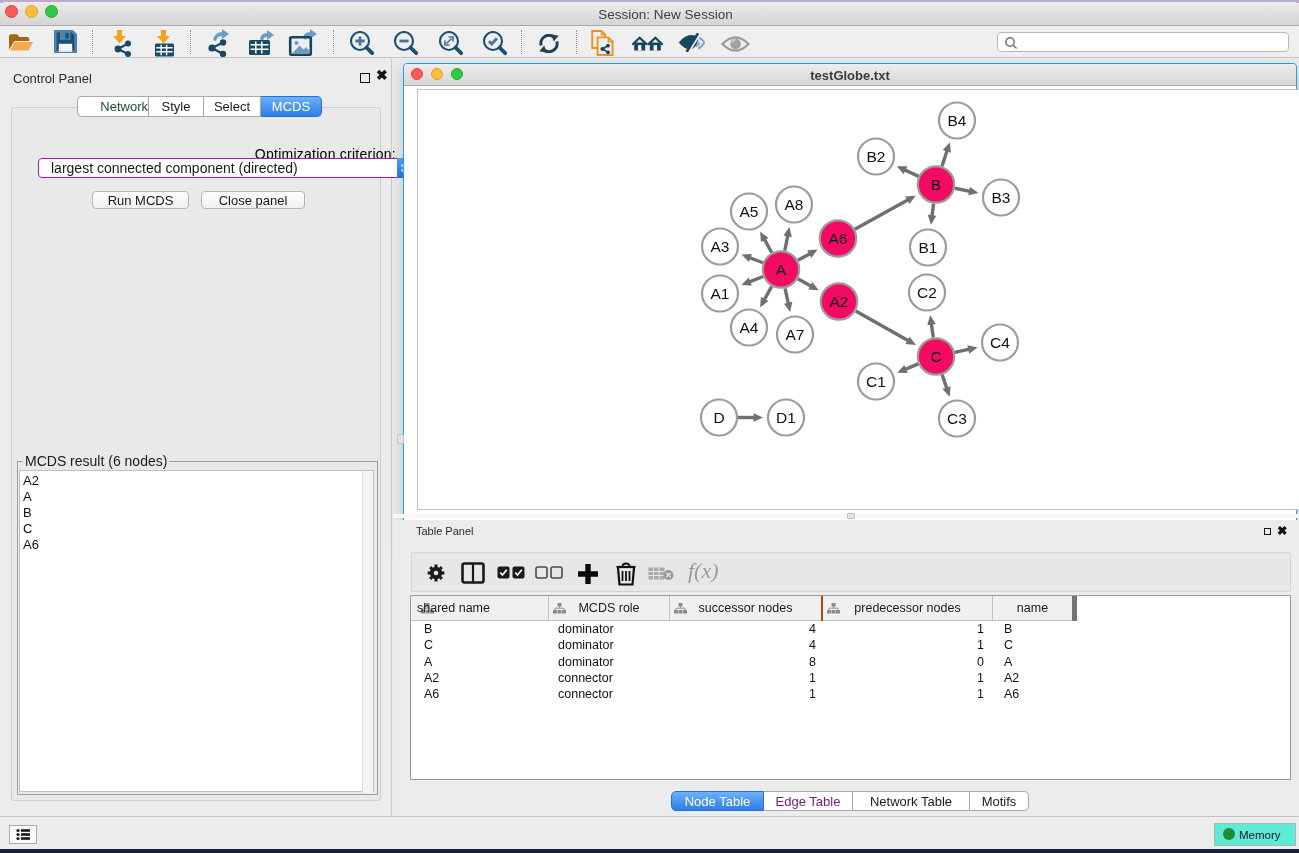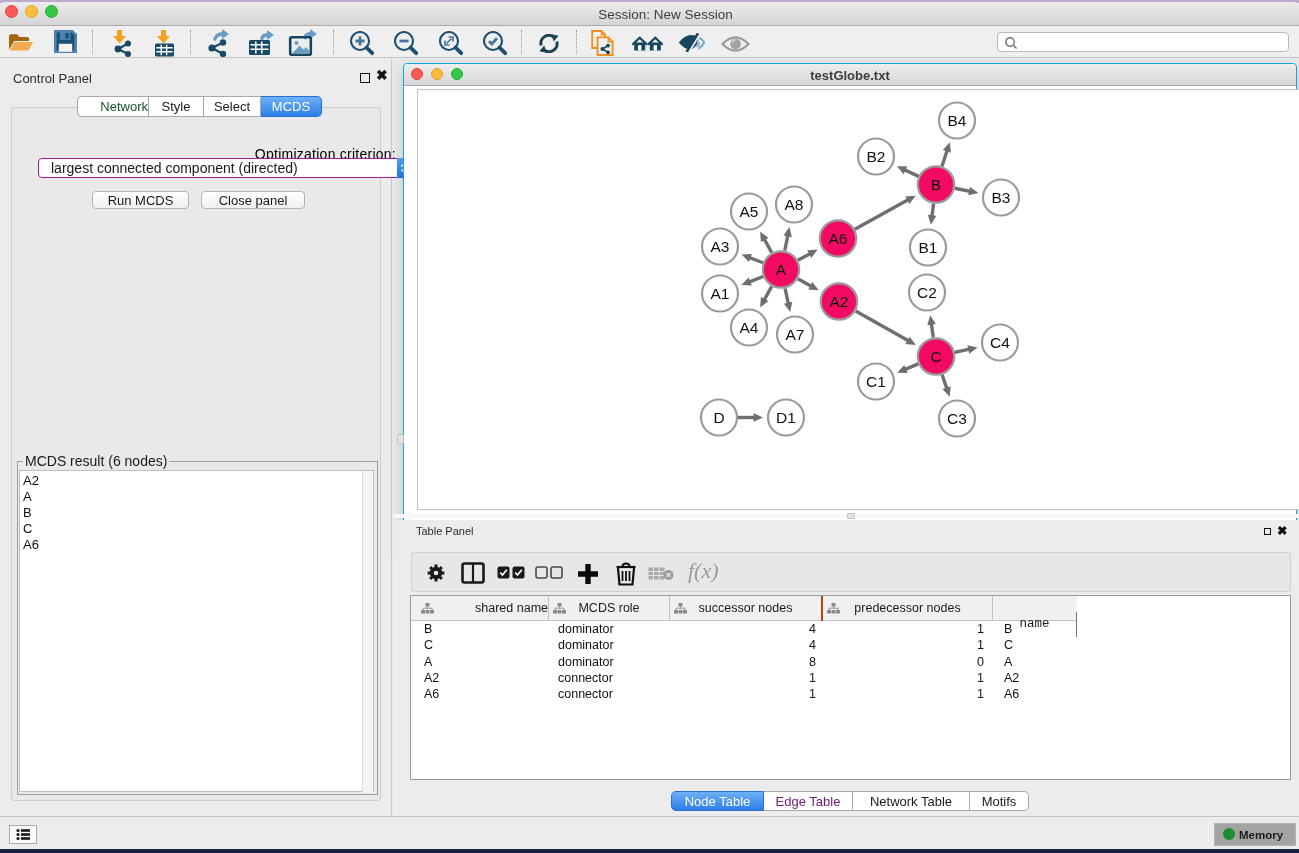--- a/index.html
+++ b/index.html
@@ -353,21 +353,21 @@
         <div style="position:absolute;left:6px;top:0;width:132px;height:25px;border-right:1px solid #c2c2c2;">
           <svg style="position:absolute;left:4px;top:7px" width="13" height="11" viewBox="0 0 13 11">
             <g fill="#8a8a8a">
               <rect x="4.5" y="0" width="4" height="3.4" rx="0.5"></rect>
               <rect x="0" y="7" width="4" height="3.4" rx="0.5"></rect>
               <rect x="4.5" y="7" width="4" height="3.4" rx="0.5"></rect>
               <rect x="9" y="7" width="4" height="3.4" rx="0.5"></rect>
               <path d="M6.5 3.4 V5.2 M2 7 V5.2 H11 V7" stroke="#8a8a8a" fill="none" stroke-width="0.9"></path>
             </g>
           </svg>
-          <div style="position:absolute;left:0;top:5px;width:100%;text-align:right;font-size:12.5px;color:#1a1a1a;">shared name</div>
+          <div style="position:absolute;left:0;top:5px;width:100%;text-align:left;font-size:12.5px;color:#1a1a1a;">shared name</div>
         </div>
         <div style="position:absolute;left:138px;top:0;width:121px;height:25px;border-right:1px solid #c2c2c2;">
           <svg style="position:absolute;left:4px;top:7px" width="13" height="11" viewBox="0 0 13 11">
             <g fill="#8a8a8a">
               <rect x="4.5" y="0" width="4" height="3.4" rx="0.5"></rect>
               <rect x="0" y="7" width="4" height="3.4" rx="0.5"></rect>
               <rect x="4.5" y="7" width="4" height="3.4" rx="0.5"></rect>
               <rect x="9" y="7" width="4" height="3.4" rx="0.5"></rect>
               <path d="M6.5 3.4 V5.2 M2 7 V5.2 H11 V7" stroke="#8a8a8a" fill="none" stroke-width="0.9"></path>
             </g>
@@ -391,21 +391,21 @@
             <g fill="#8a8a8a">
               <rect x="4.5" y="0" width="4" height="3.4" rx="0.5"></rect>
               <rect x="0" y="7" width="4" height="3.4" rx="0.5"></rect>
               <rect x="4.5" y="7" width="4" height="3.4" rx="0.5"></rect>
               <rect x="9" y="7" width="4" height="3.4" rx="0.5"></rect>
               <path d="M6.5 3.4 V5.2 M2 7 V5.2 H11 V7" stroke="#8a8a8a" fill="none" stroke-width="0.9"></path>
             </g>
           </svg>
           <div style="position:absolute;left:0;top:5px;width:100%;text-align:center;font-size:12.5px;color:#1a1a1a;">predecessor nodes</div>
         </div>
-        <div style="position:absolute;left:582px;top:16px;width:84px;height:25px;border-right:1px solid #737373;font-family:Liberation Mono, monospace;">
+        <div style="position:absolute;left:582px;top:0;width:84px;height:25px;border-right:5px solid #737373;">
           <div style="position:absolute;left:0;top:5px;width:100%;text-align:center;font-size:12.5px;color:#1a1a1a;">name</div>
         </div>
       </div>
     <div class="abs" id="tbody" style="left: 0px; top: 26px; width: 700px; height: 100px;">
         <div style="position:absolute;left:13px;top:0px;font-size:12.5px;color:#111;">B</div>
         <div style="position:absolute;left:147px;top:0px;font-size:12.5px;color:#111;">dominator</div>
         <div style="position:absolute;left:259px;top:0px;width:146px;text-align:right;font-size:12.5px;color:#111;">4</div>
         <div style="position:absolute;left:412px;top:0px;width:161px;text-align:right;font-size:12.5px;color:#111;">1</div>
         <div style="position:absolute;left:593px;top:0px;font-size:12.5px;color:#111;">B</div>
         <div style="position:absolute;left:13px;top:16.3px;font-size:12.5px;color:#111;">C</div>
@@ -445,19 +445,19 @@
         <g fill="#1a1a1a">
           <circle cx="8" cy="4.5" r="1.6"></circle>
           <rect x="11" y="3.2" width="9" height="2.6"></rect>
           <circle cx="8" cy="8.5" r="1.6"></circle>
           <rect x="11" y="7.2" width="9" height="2.6"></rect>
           <circle cx="8" cy="12.5" r="1.6"></circle>
           <rect x="11" y="11.2" width="9" height="2.6"></rect>
         </g>
       </svg>
   </div>
-  <div class="abs" style="left:1214px;top:6px;width:82px;height:23px;background:#a3a3a3;border:1px solid #b2b2b2;font-weight:bold;">
+  <div class="abs" style="left:1214px;top:6px;width:82px;height:23px;background:#5eead4;border:1px solid #b2b2b2;">
     <div class="abs" style="left:8px;top:4px;width:12px;height:12px;border-radius:50%;background:#1f8c2f;"></div>
     <div class="abs" style="left:24px;top:5px;font-size:11.5px;color:#1a1a1a;">Memory</div>
   </div>
 </div>
 
 <div class="abs" style="left:0;top:849px;width:1299px;height:4px;background:#19233f;"></div>
 
 </body></html>

